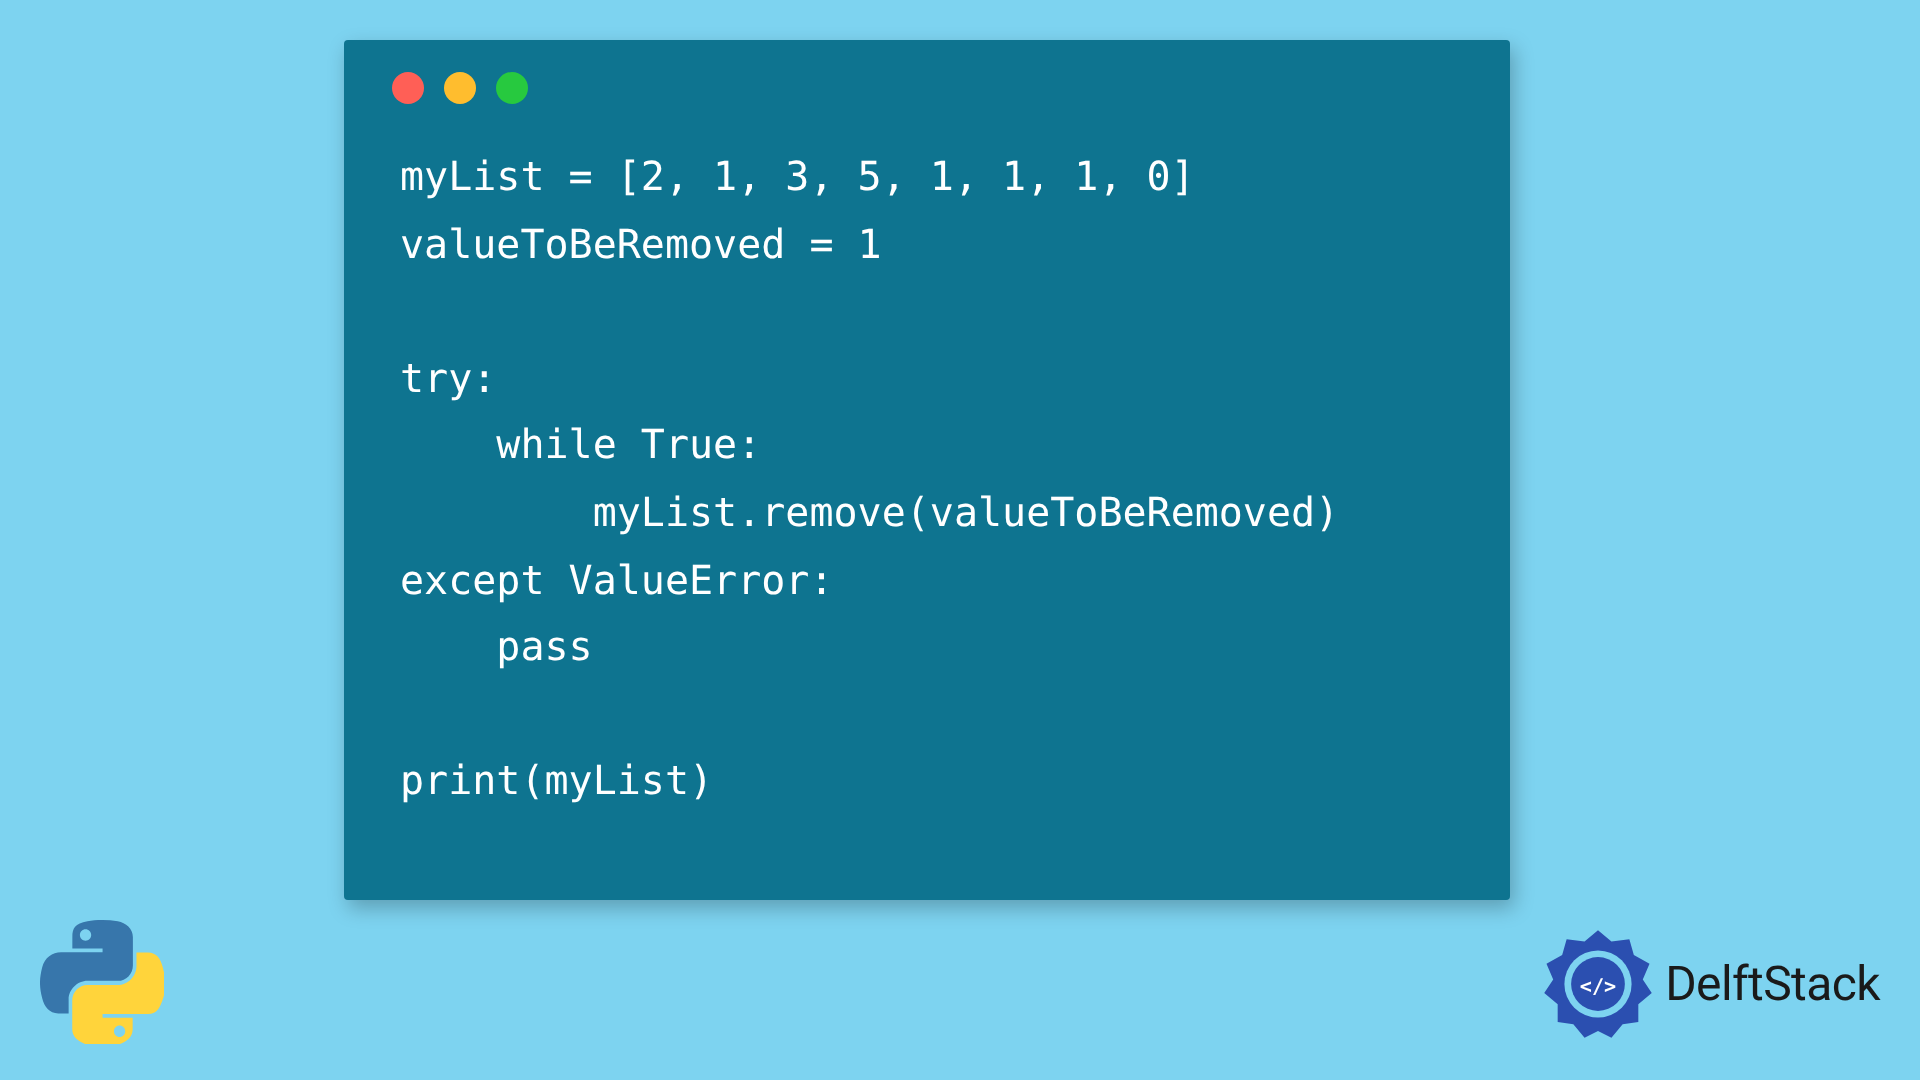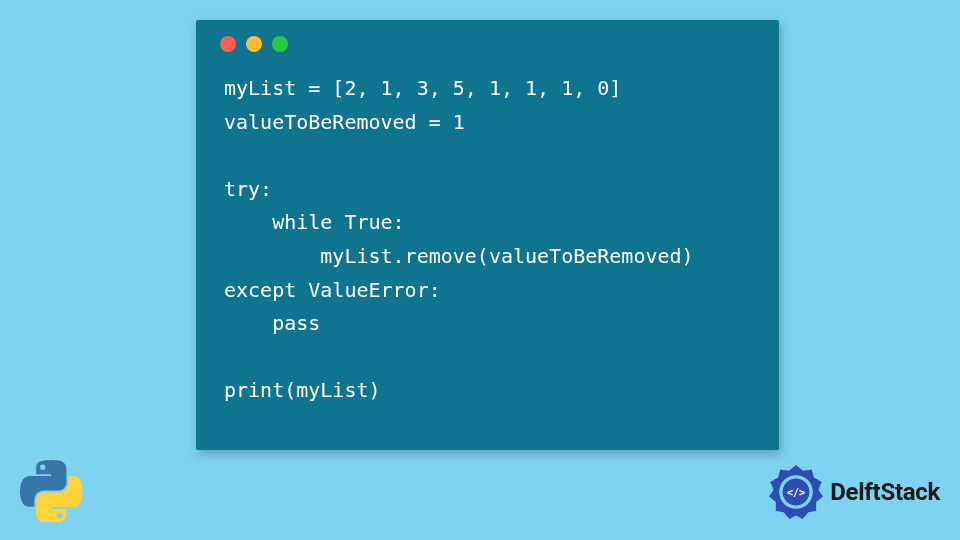--- a/index.html
+++ b/index.html
@@ -9,21 +9,21 @@
     }
     body {
       width: 960px;
       height: 540px;
       background: #7dd3f0;
       position: relative;
       font-family: -apple-system, BlinkMacSystemFont, "Segoe UI", Roboto, sans-serif;
     }
     .code-window {
       position: absolute;
-      left: 196px;
+      left: 172px;
       top: 20px;
       width: 583px;
       height: 430px;
       background: #0e7490;
       border-radius: 2px;
       box-shadow: 2px 4px 10px rgba(0,0,0,0.25);
     }
     .window-controls {
       display: flex;
       gap: 10px;
@@ -55,21 +55,21 @@
     .delft-brand {
       position: absolute;
       right: 20px;
       bottom: 20px;
       display: flex;
       align-items: center;
       gap: 6px;
     }
     .delft-text {
       font-size: 24px;
-      font-weight: 700;
+      font-weight: 400;
       color: #1a1a1a;
       letter-spacing: -0.3px;
     }
     .delft-icon {
       width: 56px;
       height: 56px;
     }
   </style>
 </head>
 <body>

